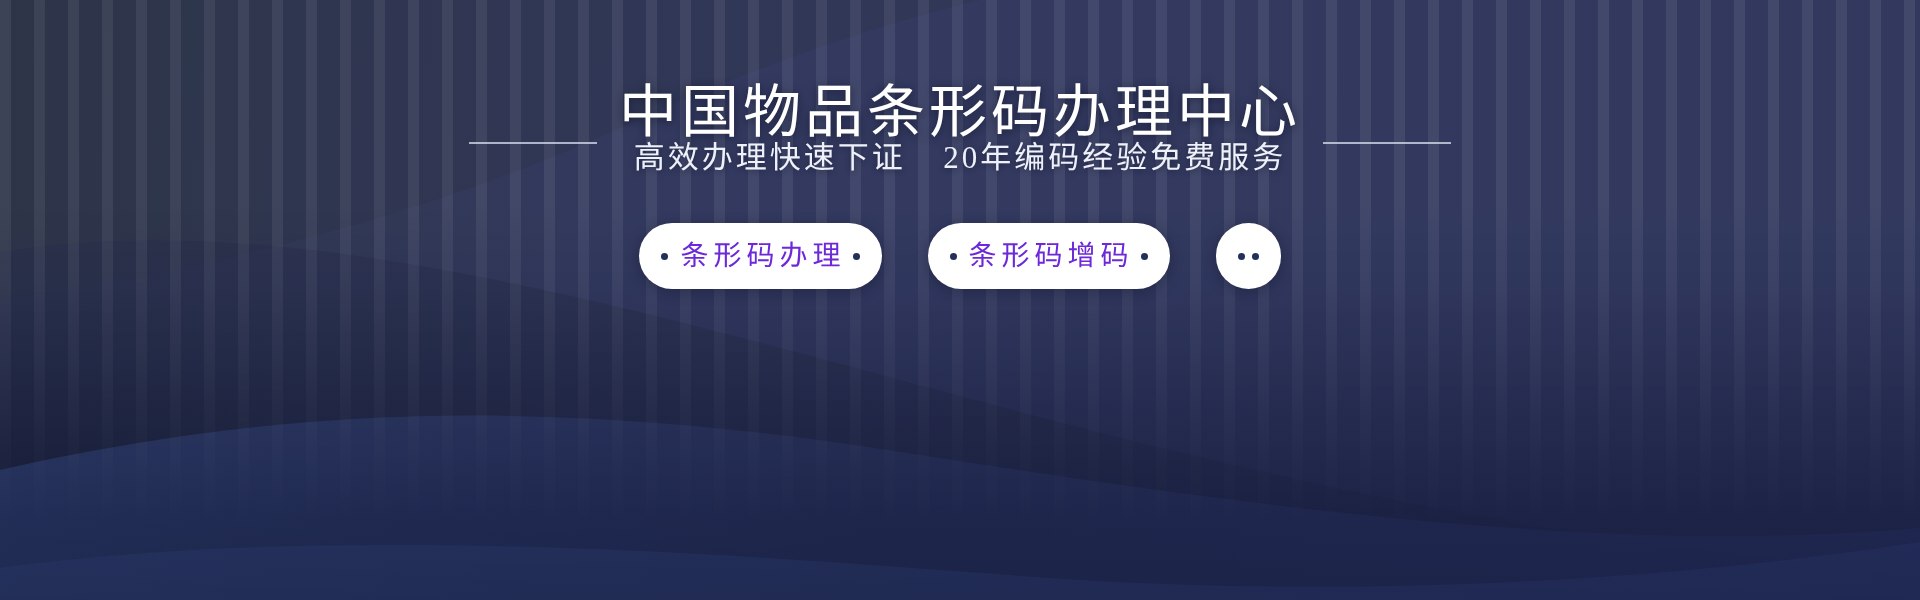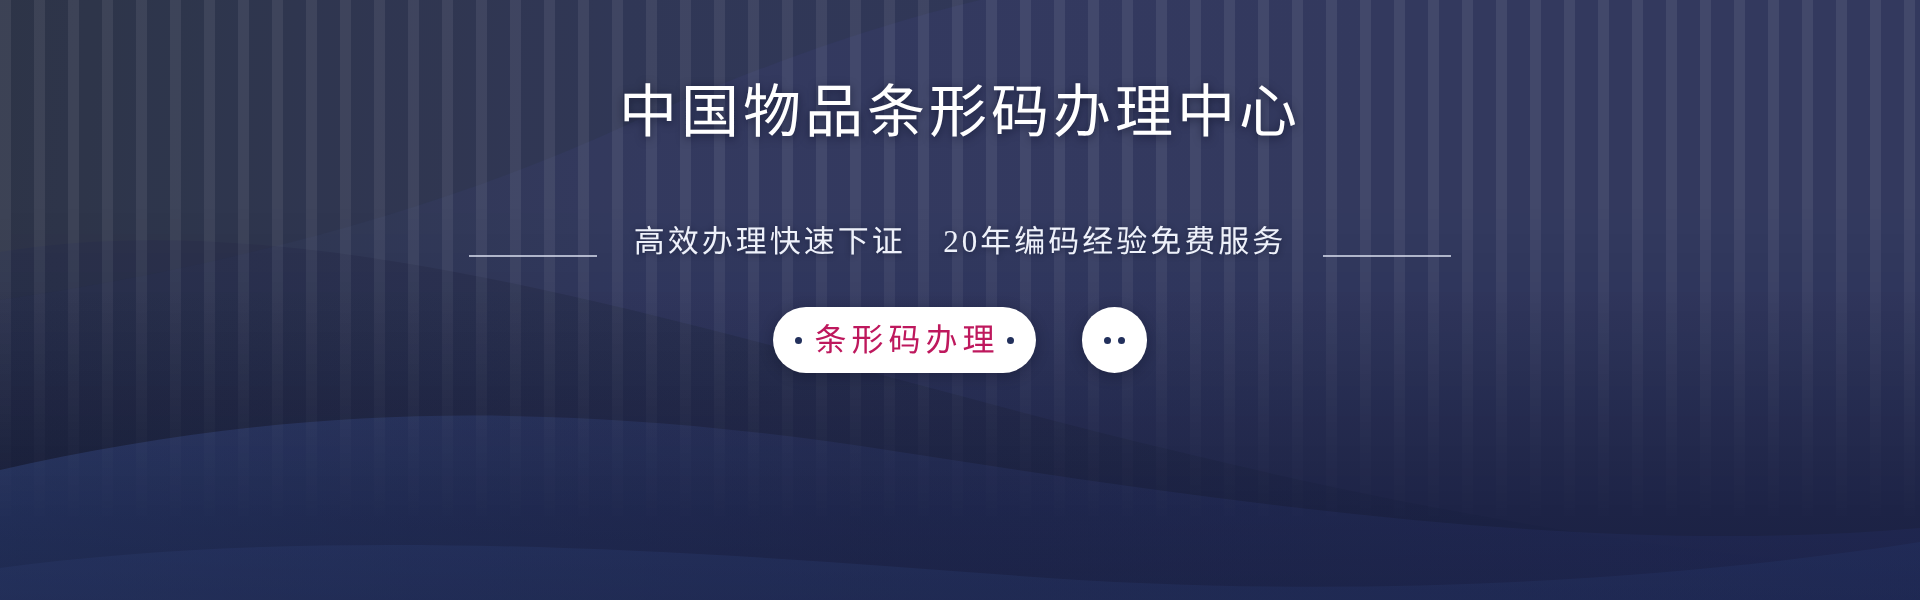--- a/index.html
+++ b/index.html
@@ -96,23 +96,22 @@
     margin-top: 84px;
     font-size: 58px;
     line-height: 1;
     letter-spacing: 4px;
     color: #ffffff;
     white-space: nowrap;
     text-shadow: 0 2px 10px rgba(6,10,28,0.55);
   }
 
   #subtitle-row {
-    margin-top: 84px;
-    display: flex;
-    align-items: flex-end;
+    display: flex;
+    align-items: flex-start;
     gap: 37px;
     white-space: nowrap;
   }
   .rule {
     display: block;
     width: 128px;
     height: 2px;
     background: rgba(225,230,245,0.72);
   }
   #subtitle {
@@ -142,25 +141,25 @@
     cursor: pointer;
   }
   .pill .dot {
     width: 7px;
     height: 7px;
     border-radius: 50%;
     background: #22305c;
     flex: 0 0 auto;
   }
   .pill .label {
-    font-size: 32px;
+    font-size: 28px;
     line-height: 1;
     letter-spacing: 5px;
     text-indent: 5px;
-    color: #be185d;
+    color: #6d28d9;
     white-space: nowrap;
   }
 </style>
 </head>
 <body>
 
 <div id="banner">
 
   <div class="bg-layer" id="bg-base"></div>
   <div class="bg-layer" id="bg-base2"></div>
@@ -213,20 +212,25 @@
 
     <div id="pills">
 
       <div class="pill">
         <span class="dot"></span>
         <span class="label">条形码办理</span>
         <span class="dot"></span>
       </div>
 
 
+      <div class="pill">
+        <span class="dot"></span>
+        <span class="label">条形码增码</span>
+        <span class="dot"></span>
+      </div>
 
       <div class="pill">
         <span class="dot"></span>
         <span class="dot"></span>
       </div>
 
     </div>
   </div>
 </div>
 

